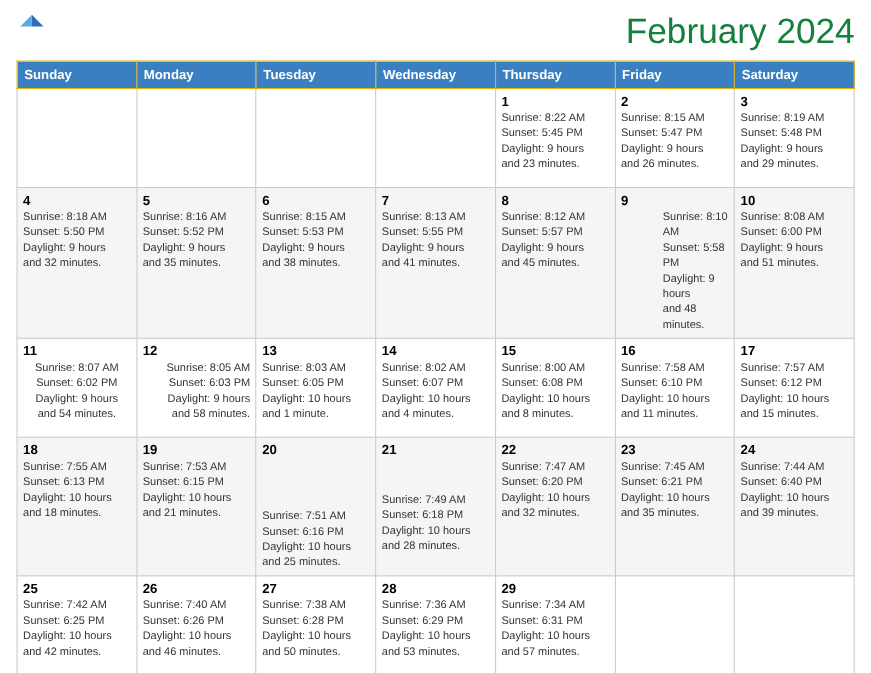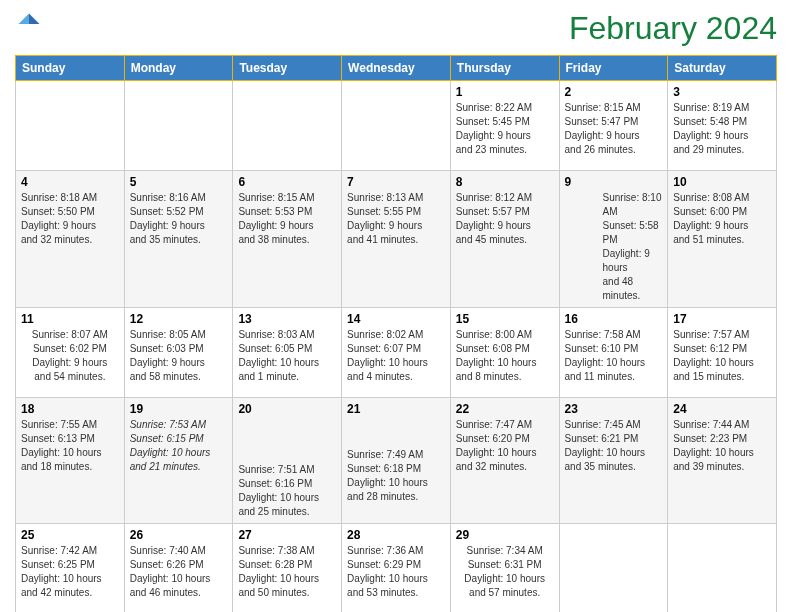--- a/index.html
+++ b/index.html
@@ -196,21 +196,21 @@
       <tr>
         <td>
           <span class="day-num">11</span>
           <div class="day-info" style="white-space: pre-line; text-align: center;">Sunrise: 8:07 AM
 Sunset: 6:02 PM
 Daylight: 9 hours
 and 54 minutes.</div>
         </td>
         <td>
           <span class="day-num">12</span>
-          <div class="day-info" style="white-space: pre-line;">Sunrise: 8:05 AM
+          <div class="day-info" style="white-space: pre-line; text-align: right;">Sunrise: 8:05 AM
 Sunset: 6:03 PM
 Daylight: 9 hours
 and 58 minutes.</div>
         </td>
         <td>
           <span class="day-num">13</span>
           <div class="day-info" style="white-space: pre-line;">Sunrise: 8:03 AM
 Sunset: 6:05 PM
 Daylight: 10 hours
 and 1 minute.</div>
@@ -247,21 +247,21 @@
       <tr>
         <td>
           <span class="day-num">18</span>
           <div class="day-info" style="white-space: pre-line;">Sunrise: 7:55 AM
 Sunset: 6:13 PM
 Daylight: 10 hours
 and 18 minutes.</div>
         </td>
         <td>
           <span class="day-num">19</span>
-          <div class="day-info" style="white-space: pre-line; font-style: italic;">Sunrise: 7:53 AM
+          <div class="day-info" style="white-space: pre-line;">Sunrise: 7:53 AM
 Sunset: 6:15 PM
 Daylight: 10 hours
 and 21 minutes.</div>
         </td>
         <td>
           <span class="day-num">20</span>
           <div class="day-info" style="white-space: pre-line; margin-top: 47px;">Sunrise: 7:51 AM
 Sunset: 6:16 PM
 Daylight: 10 hours
 and 25 minutes.</div>
@@ -283,21 +283,21 @@
         <td>
           <span class="day-num">23</span>
           <div class="day-info" style="white-space: pre-line;">Sunrise: 7:45 AM
 Sunset: 6:21 PM
 Daylight: 10 hours
 and 35 minutes.</div>
         </td>
         <td>
           <span class="day-num">24</span>
           <div class="day-info" style="white-space: pre-line;">Sunrise: 7:44 AM
-Sunset: 2:23 PM
+Sunset: 6:40 PM
 Daylight: 10 hours
 and 39 minutes.</div>
         </td>
       </tr>
       <tr>
         <td>
           <span class="day-num">25</span>
           <div class="day-info" style="white-space: pre-line;">Sunrise: 7:42 AM
 Sunset: 6:25 PM
 Daylight: 10 hours
@@ -319,21 +319,21 @@
         </td>
         <td>
           <span class="day-num">28</span>
           <div class="day-info" style="white-space: pre-line;">Sunrise: 7:36 AM
 Sunset: 6:29 PM
 Daylight: 10 hours
 and 53 minutes.</div>
         </td>
         <td>
           <span class="day-num">29</span>
-          <div class="day-info" style="white-space: pre-line; text-align: center;">Sunrise: 7:34 AM
+          <div class="day-info" style="white-space: pre-line;">Sunrise: 7:34 AM
 Sunset: 6:31 PM
 Daylight: 10 hours
 and 57 minutes.</div>
         </td>
         <td class="empty-cell"></td>
         <td class="empty-cell"></td>
       </tr>
     </tbody>
 </table>
 

